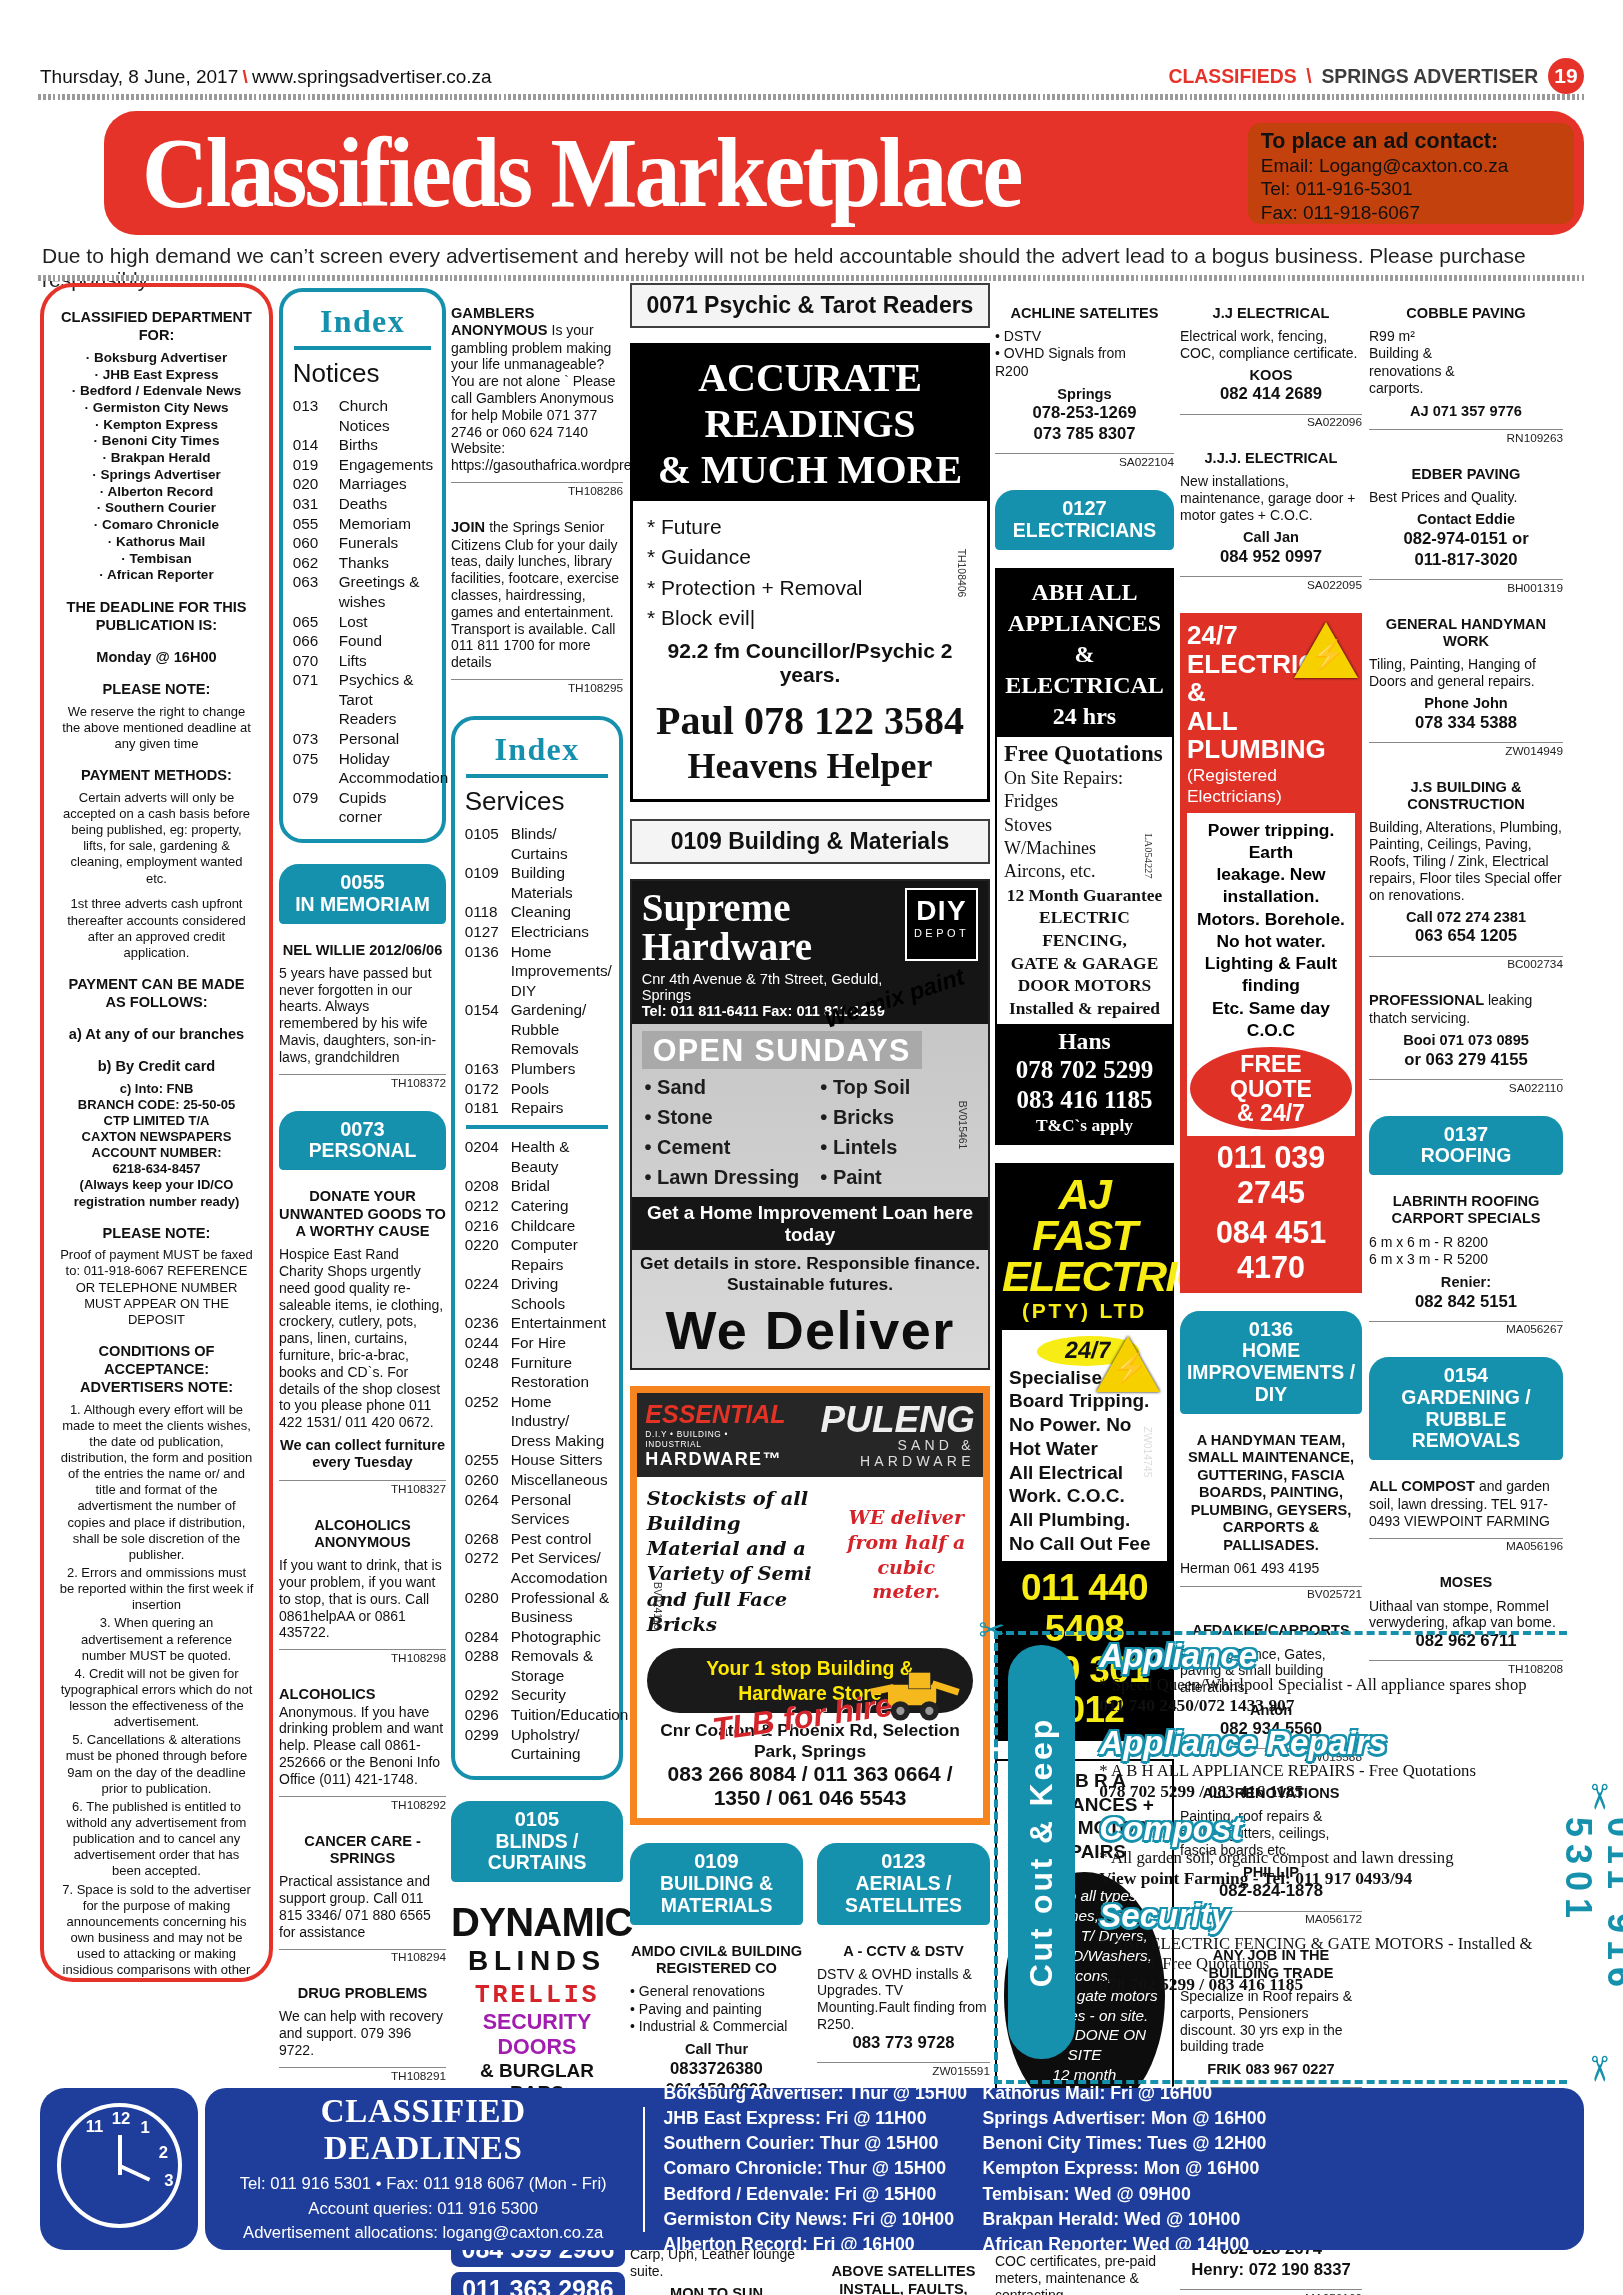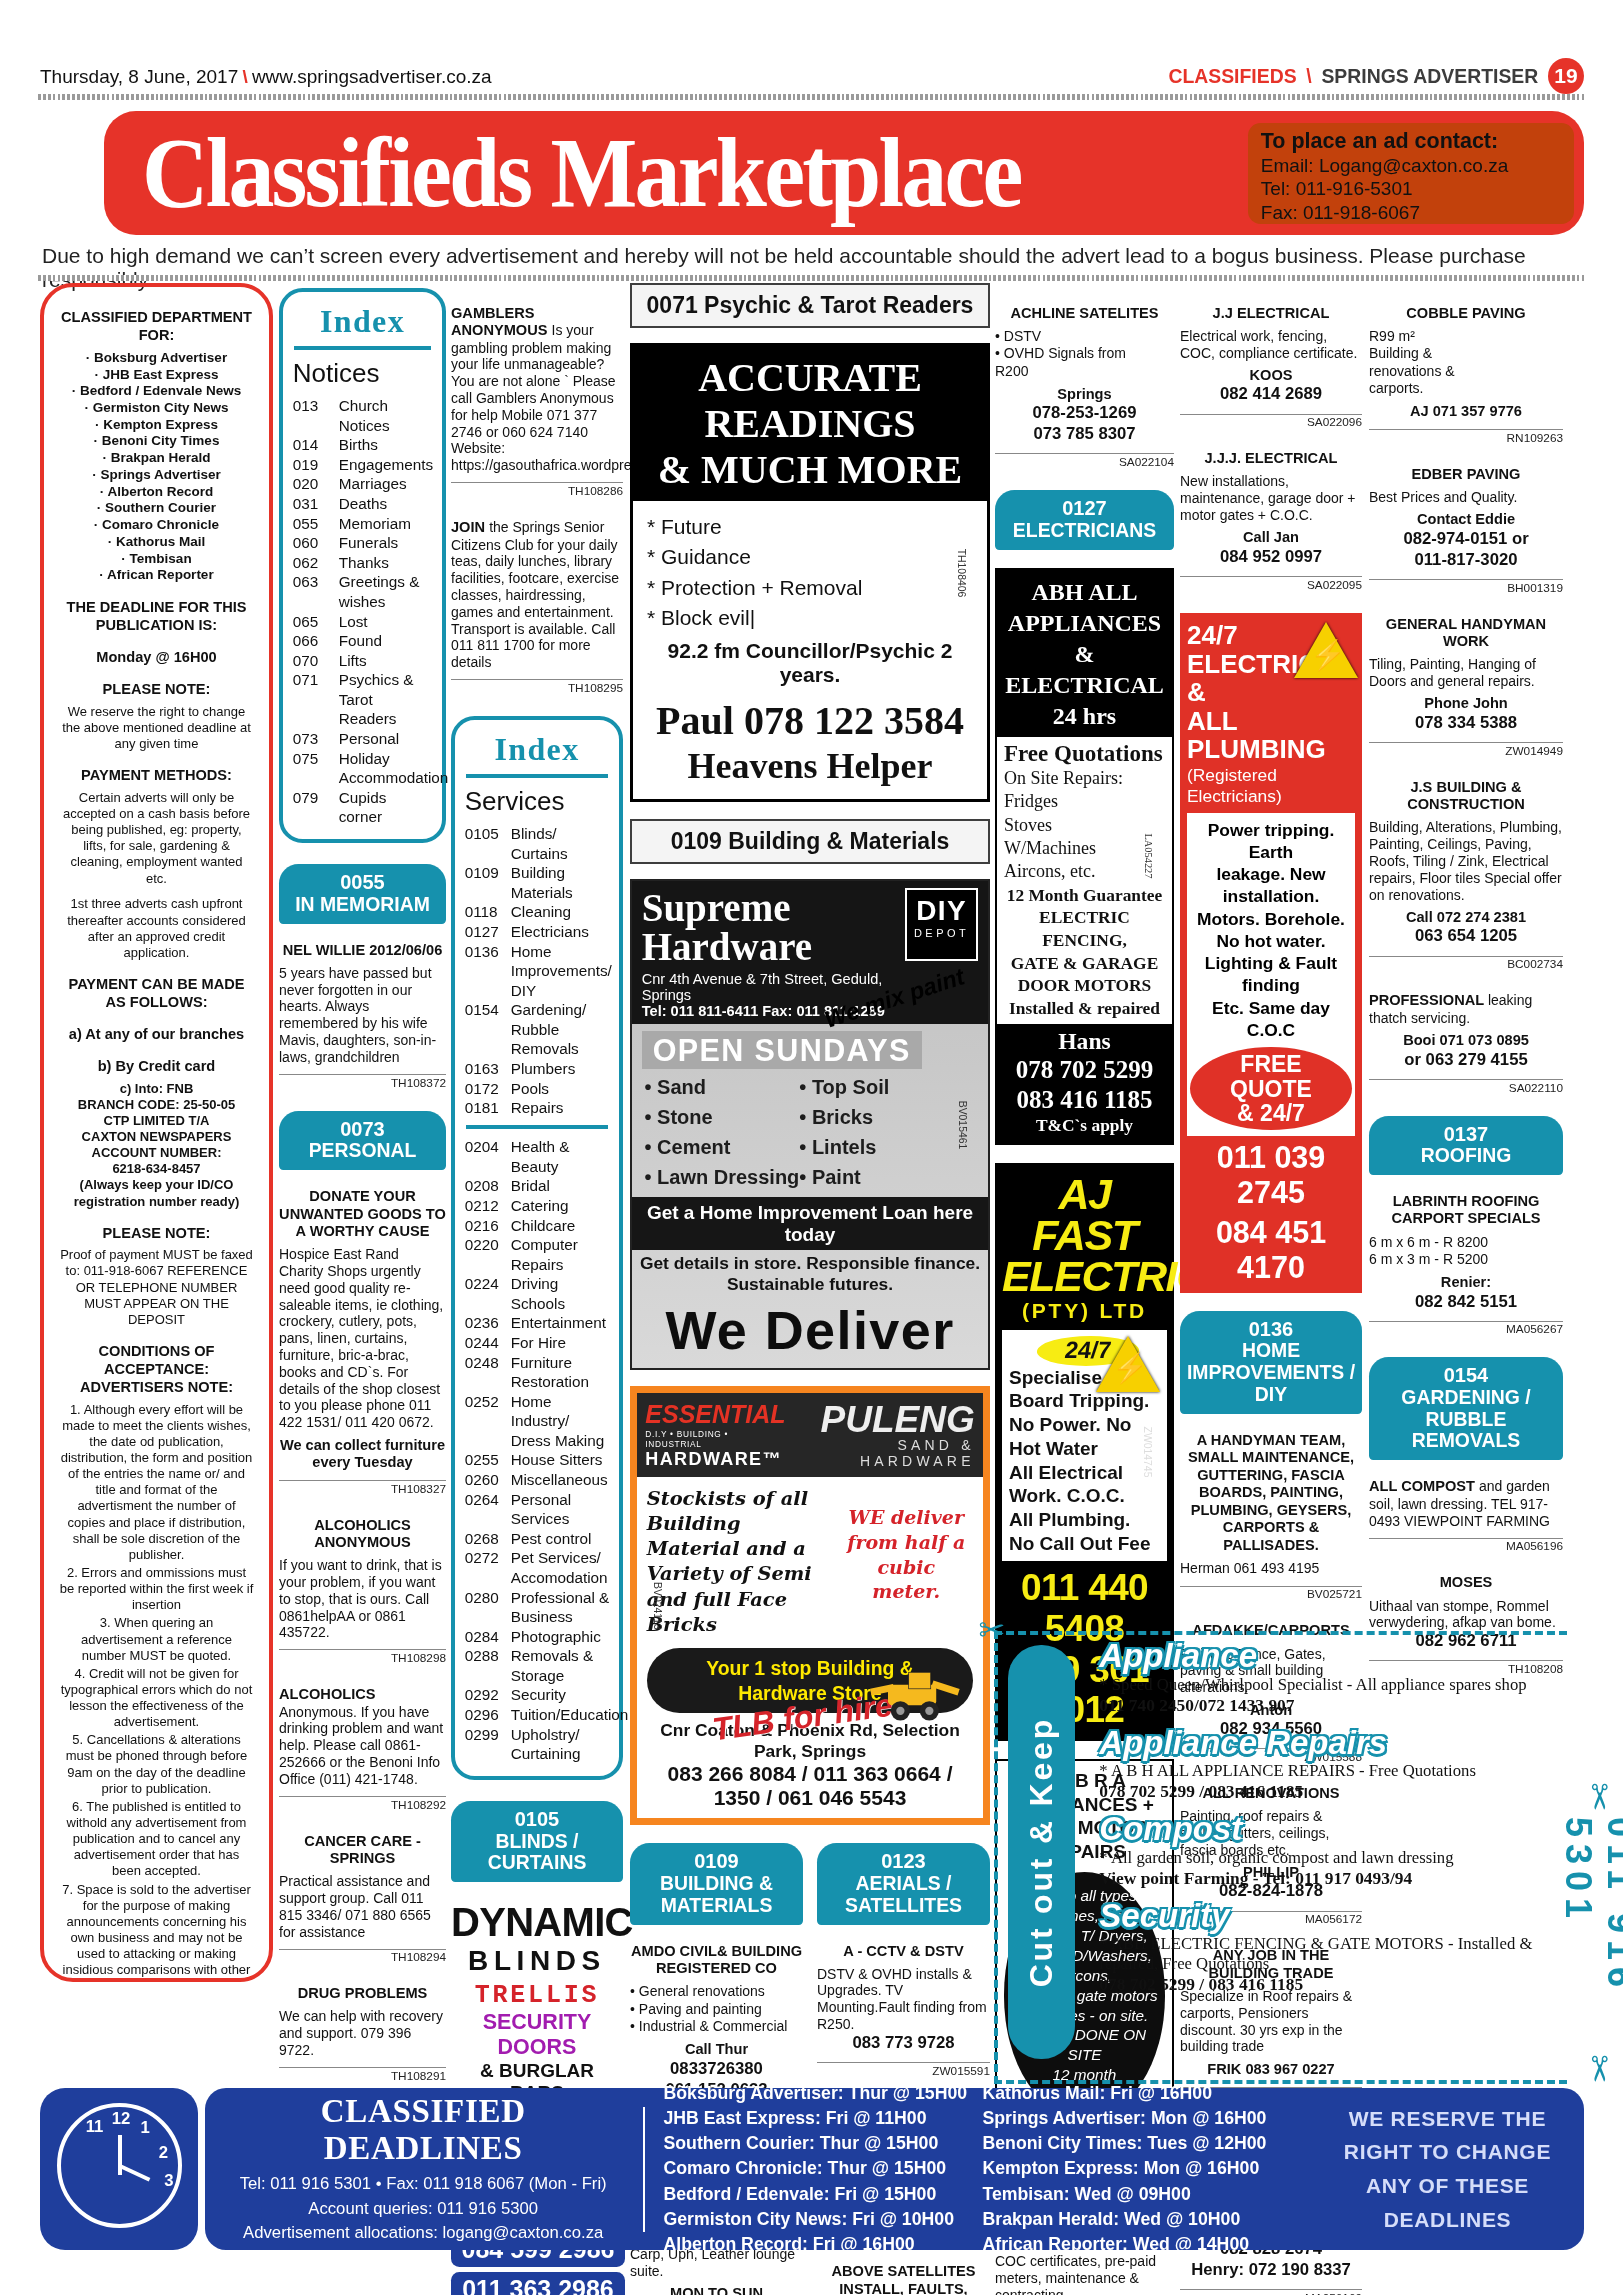--- a/index.html
+++ b/index.html
@@ -65,21 +65,21 @@
   .supreme{border:2.1px solid #222;background:linear-gradient(#bfbfbf,#d9d9d9);margin-bottom:16.7px;position:relative;}
   .sup-head{background:#151515;color:#fff;padding:7px 9.7px 5.6px;display:flex;justify-content:space-between;}
   .sup-brand{font-family:"Liberation Serif",serif;font-weight:bold;font-size:39px;line-height:1;}
   .sup-addr{font-size:14.6px;margin-top:4.2px;}
   .sup-tel{font-size:14.6px;font-weight:bold;}
   .diybox{border:2.1px solid #fff;background:#000;color:#fff;text-align:center;padding:4.2px 7px;height:60px;}
   .diy1{font-size:28px;font-weight:bold;letter-spacing:1.4px;}
   .diy2{font-size:11px;letter-spacing:3.5px;}
   .mixpaint{position:absolute;right:21px;top:104px;font-weight:bold;font-style:italic;font-size:23.6px;transform:rotate(-18deg);color:#000;}
   .sup-open{background:#a9a9a9;color:#fff;font-weight:bold;font-size:30.5px;letter-spacing:1.4px;padding:1.4px 11px;margin:7px 9.7px 2.8px;display:inline-block;}
-  .sup-cols{display:flex;padding:0 12.5px;}
+  .sup-cols{display:flex;padding:0 12.5px;gap:21px;}
   .sup-cols div{font-weight:bold;font-size:20px;line-height:1.5;color:#1d1d1d;}
   .sup-loan{background:#161616;color:#fff;font-weight:bold;font-size:19px;text-align:center;padding:4.2px 2.8px;margin-top:5.6px;}
   .sup-loan2{color:#111;font-weight:bold;font-size:17.4px;text-align:center;padding:2.8px;}
   .sup-deliver{font-weight:bold;font-size:54px;text-align:center;color:#0d0d0d;padding:1.4px 0 7px;letter-spacing:1.4px;}
   
   .puleng{border:7px solid #f6851f;background:#fff;position:relative;margin-bottom:18px;}
   .pul-head{background:#262626;display:flex;justify-content:space-between;align-items:center;padding:7px 8.3px;}
   .ess .e1{color:#e43224;font-style:italic;font-weight:bold;font-size:25px;}
   .ess .e2{color:#fff;font-size:8.3px;letter-spacing:0.7px;}
   .ess .e3{color:#fff;font-weight:bold;font-size:18px;letter-spacing:1.4px;}
@@ -993,17 +993,16 @@
       </div>
     <div class="f-list">
         <div class="f-li">Kathorus Mail: Fri @ 16H00</div>
         <div class="f-li">Springs Advertiser: Mon @ 16H00</div>
         <div class="f-li">Benoni City Times: Tues @ 12H00</div>
         <div class="f-li">Kempton Express: Mon @ 16H00</div>
         <div class="f-li">Tembisan: Wed @ 09H00</div>
         <div class="f-li">Brakpan Herald: Wed @ 10H00</div>
         <div class="f-li">African Reporter: Wed @ 14H00</div>
       </div>
-    <div class="f-res">WE RESERVE THE RIGHT TO CHANGE ANY OF THESE DEADLINES</div>
   </div>
 
 </div>
 
 
 </body></html>

